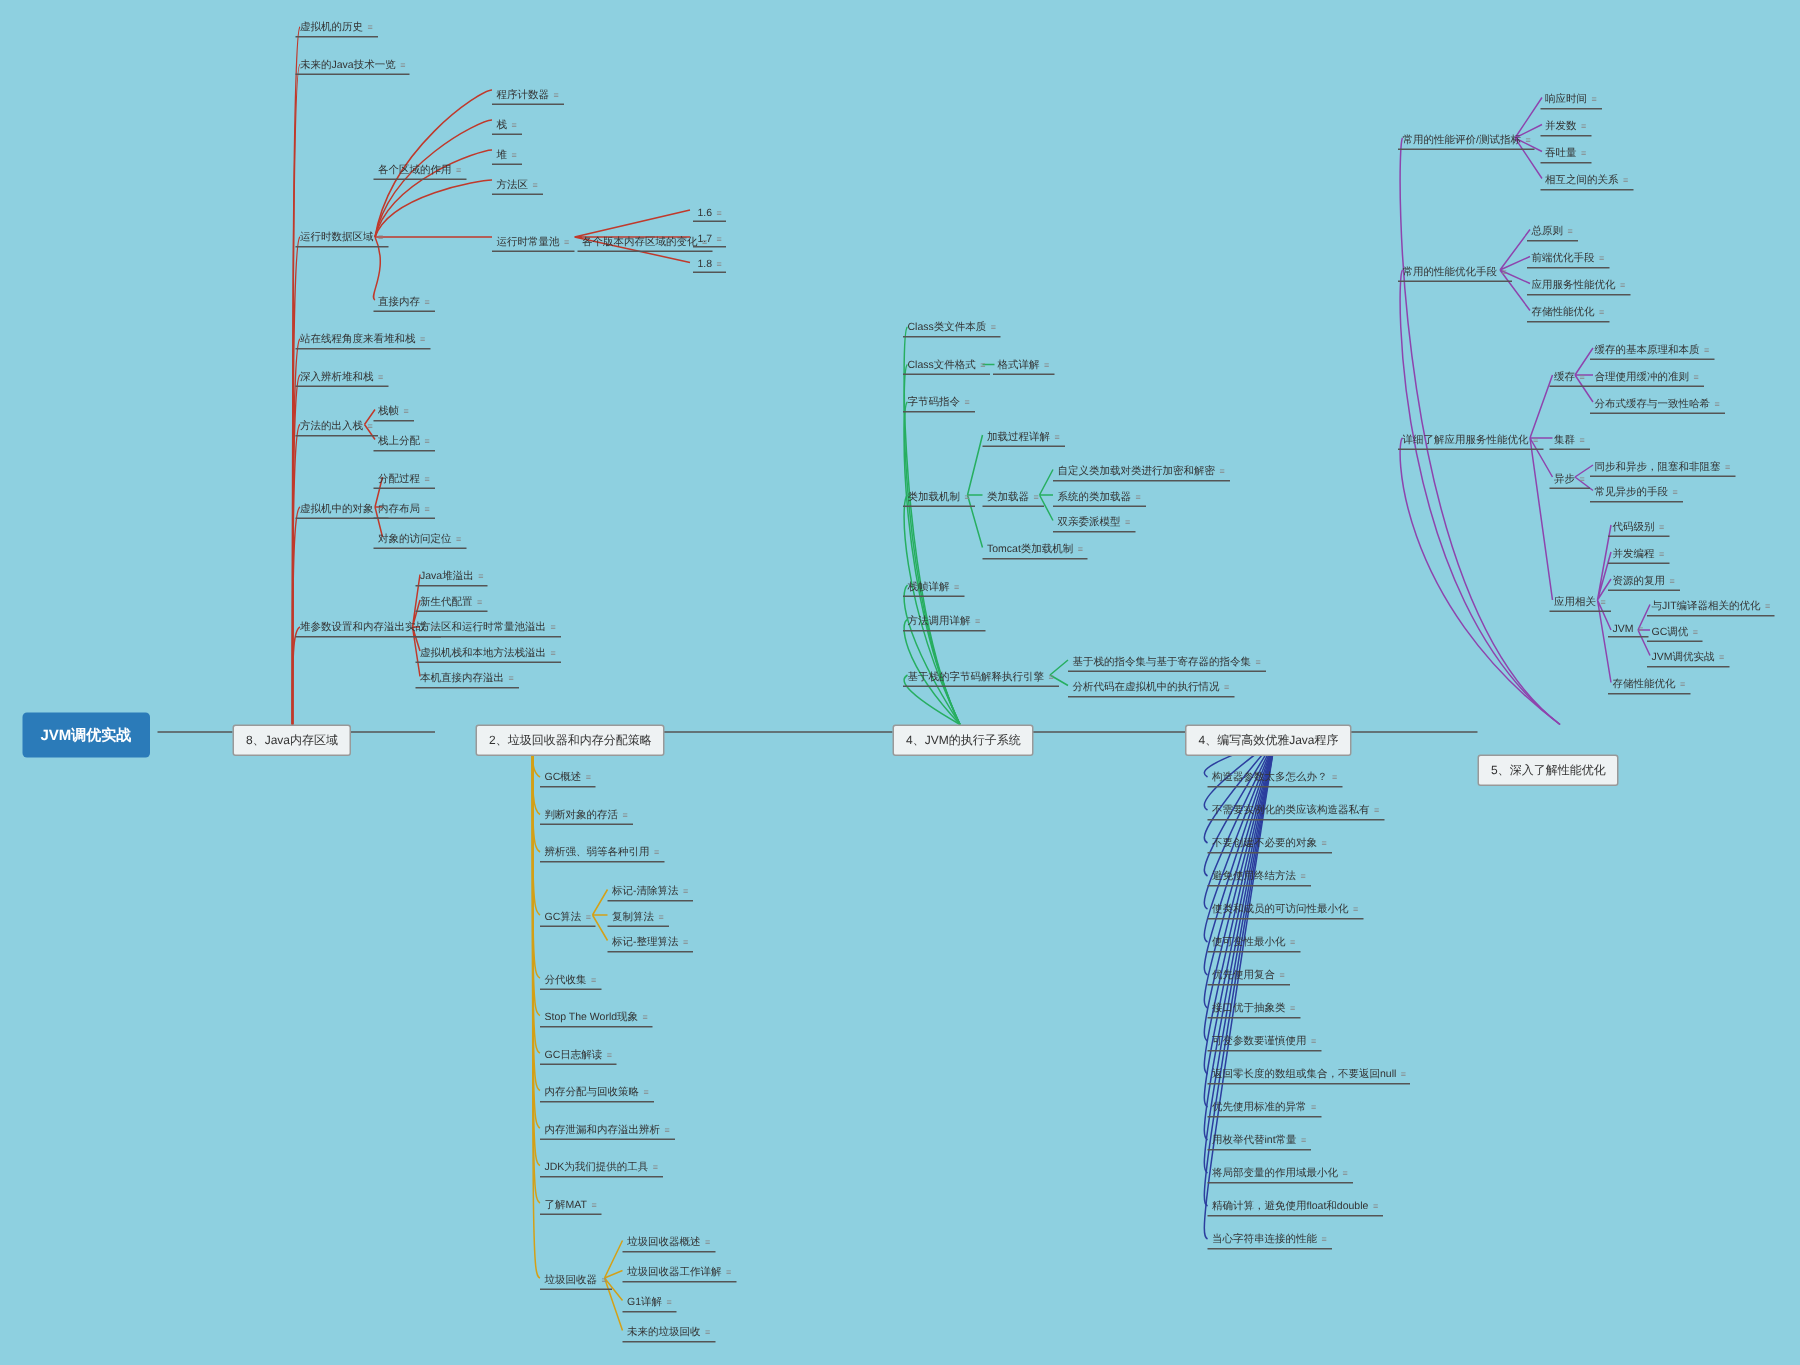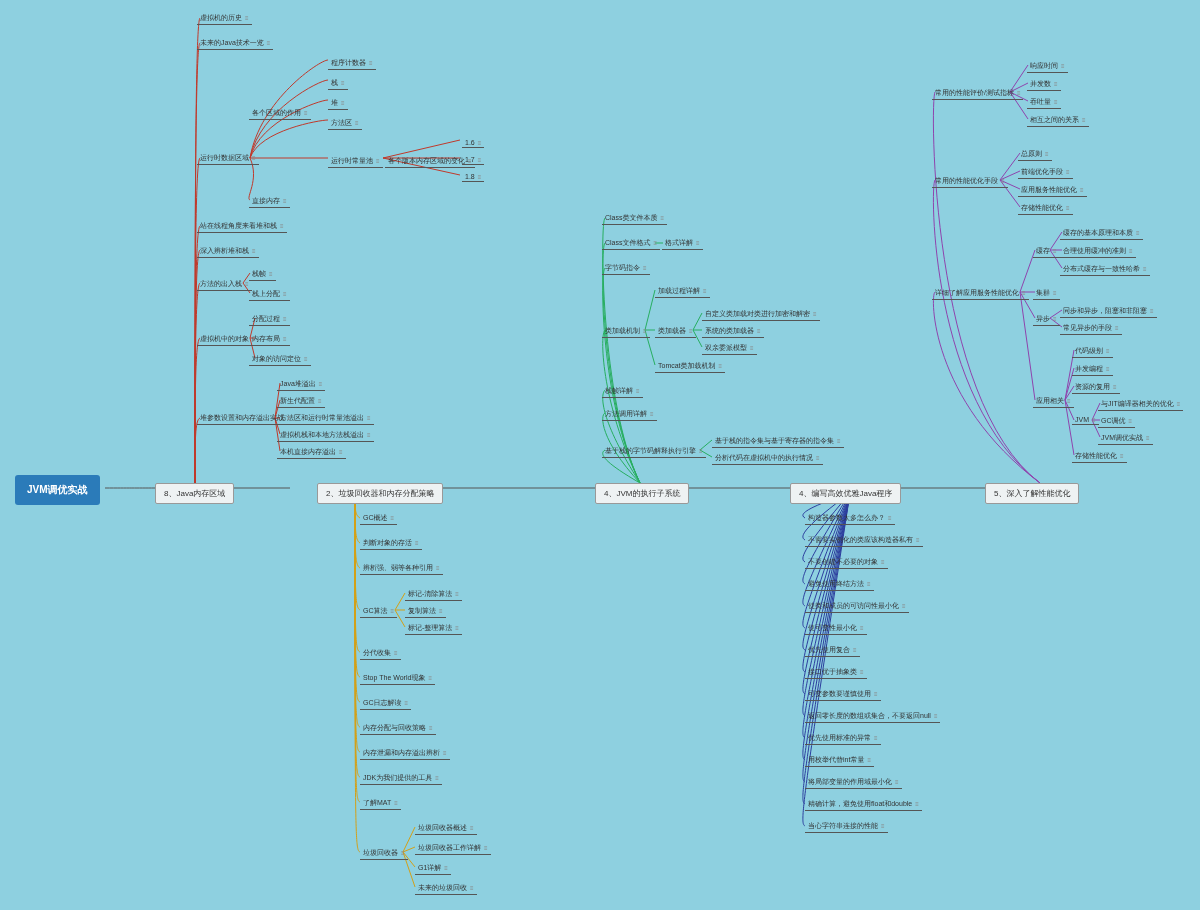--- a/index.html
+++ b/index.html
@@ -91,21 +91,21 @@
 <path stroke="#8e44ad" d="M1092 420 L1100 403 M1092 420 L1100 420 M1092 420 L1100 437"></path>
 </g>
 </svg>
 
 <div class="root"><span>JVM调优实战</span></div>
 <div id="mains">
       <div class="main" style="left: 155px; top: 483px;">8、Java内存区域</div>
       <div class="main" style="left: 290px; top: 483px; margin-left: 27px;">2、垃圾回收器和内存分配策略</div>
       <div class="main" style="left: 595px; top: 483px;">4、JVM的执行子系统</div>
       <div class="main" style="left: 790px; top: 483px;">4、编写高效优雅Java程序</div>
-      <div class="main" style="left: 985px; top: 483px;">5、深入了解性能优化</div>
+      <div class="main" style="left: 985px; top: 503px;">5、深入了解性能优化</div>
     </div>
 <div id="nodes">
       <div class="node" style="left: 197px; top: 12px;">虚拟机的历史</div>
       <div class="node" style="left: 197px; top: 37px;">未来的Java技术一览</div>
       <div class="node" style="left: 328px; top: 57px;">程序计数器</div>
       <div class="node" style="left: 328px; top: 77px;">栈</div>
       <div class="node" style="left: 328px; top: 97px;">堆</div>
       <div class="node" style="left: 328px; top: 117px;">方法区</div>
       <div class="node" style="left: 249px; top: 107px;">各个区域的作用</div>
       <div class="node" style="left: 197px; top: 152px;">运行时数据区域</div>

